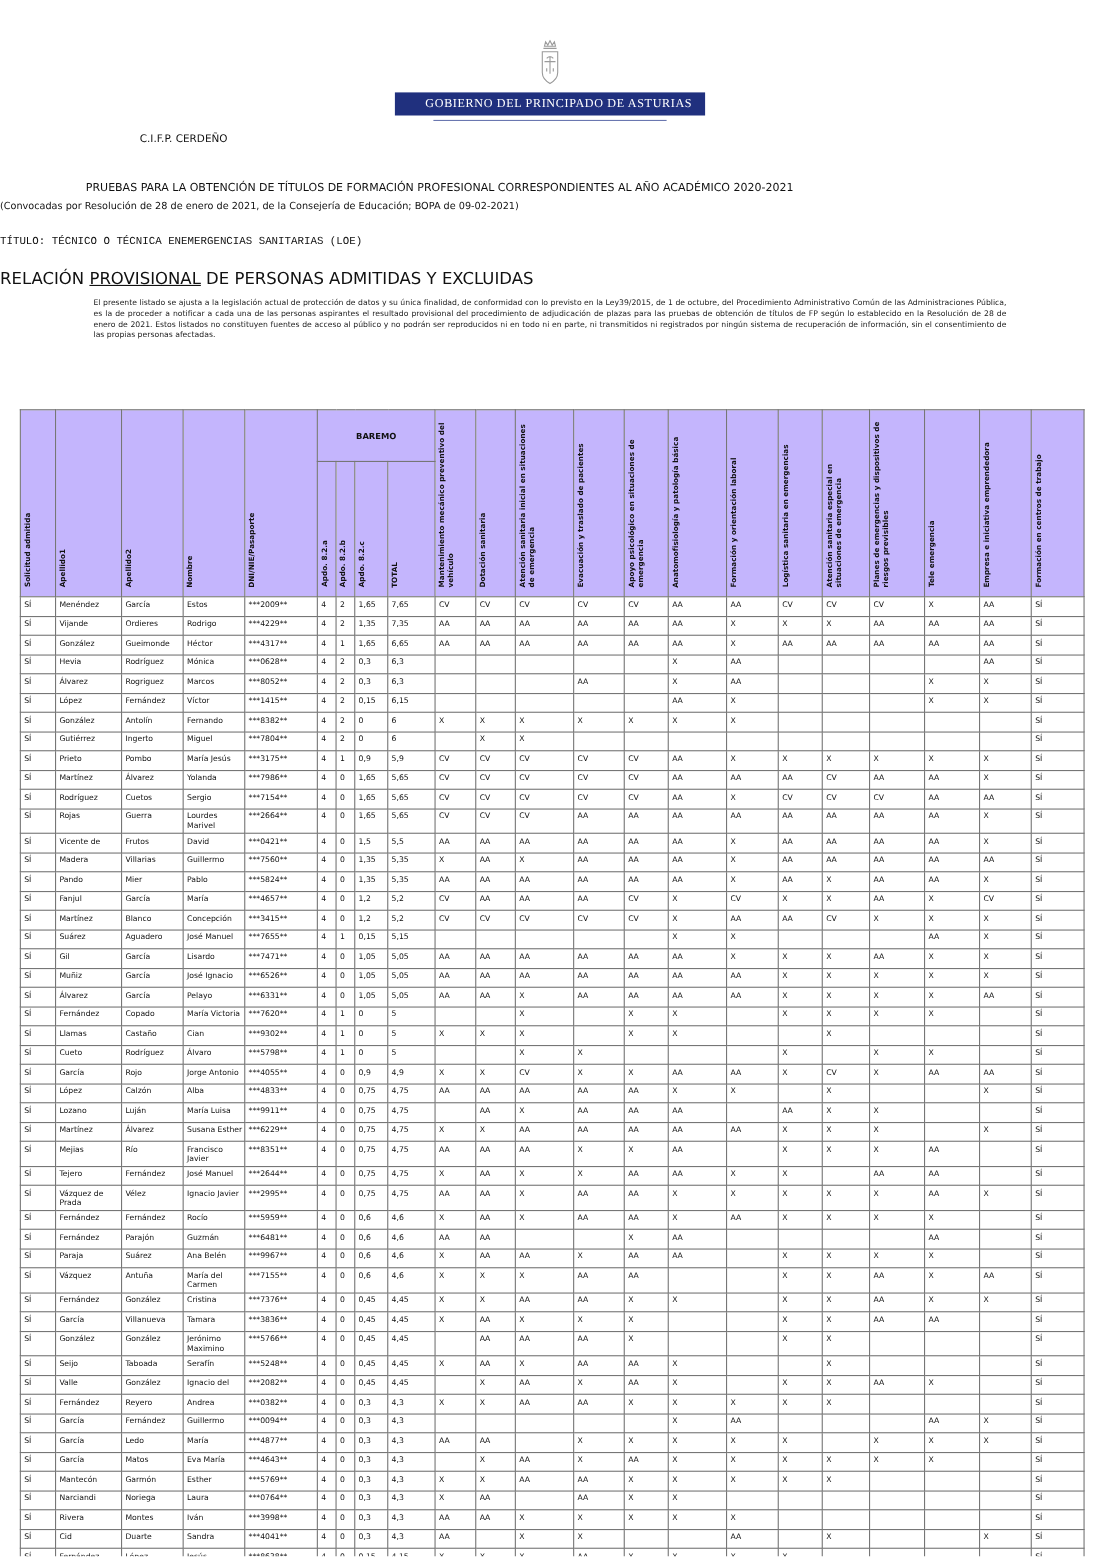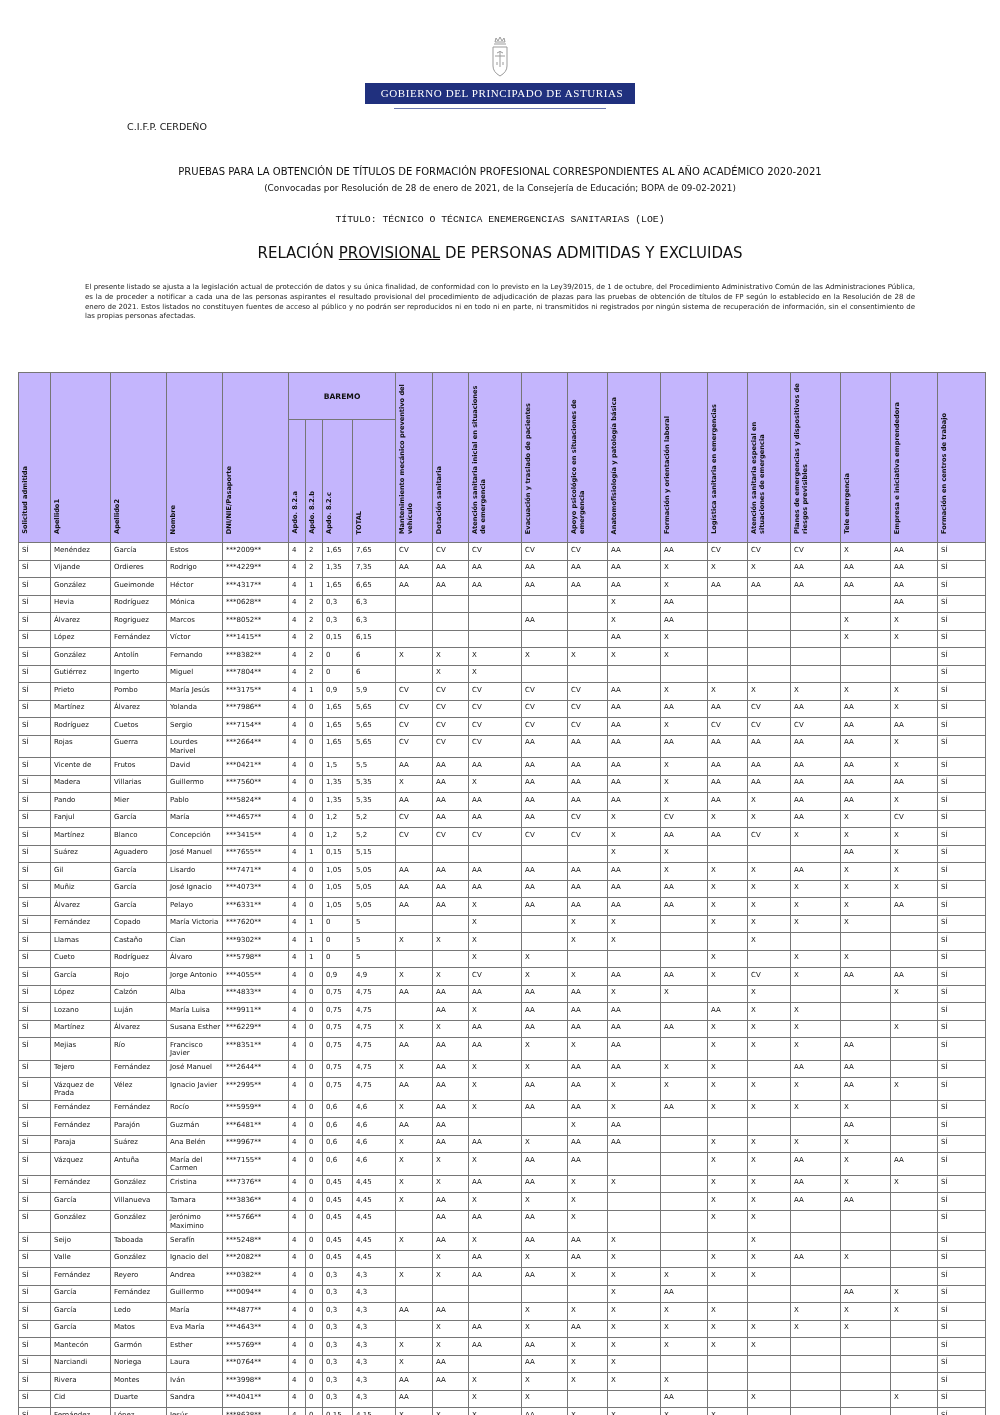--- a/index.html
+++ b/index.html
@@ -4,36 +4,36 @@
 <style>
   html,body{margin:0;padding:0;background:#ffffff;}
   body{font-family:"DejaVu Sans","Liberation Sans",sans-serif;color:#111;}
   .page{position:relative;width:1000px;height:1415px;background:#fff;overflow:hidden;}
 
   
   .letterhead{position:absolute;top:36px;left:0;width:1000px;text-align:center;}
   .crest{display:block;margin:0 auto 4px auto;}
   .gov-banner{display:inline-block;background:#20307e;color:#ffffff;
     font-family:"Liberation Serif","DejaVu Serif",serif;font-variant:small-caps;
-    font-size:11px;letter-spacing:.6px;padding:4px 12px 5px 16px;min-width:188px;}
+    font-size:11px;letter-spacing:.6px;padding:4px 12px 5px 28px;min-width:188px;}
   .dept{margin-top:4px;color:#20307e;font-family:"Liberation Serif","DejaVu Serif",serif;
     font-variant:small-caps;font-weight:bold;font-size:7.5px;letter-spacing:.4px;}
   .dept-rule{width:212px;height:0;border-top:1.5px solid #6a77b0;margin:4px auto 0 auto;}
 
   .center-name{position:absolute;left:127px;top:121px;font-size:9.5px;}
 
   
-  .titles{position:absolute;top:165px;left:0;width:1000px;text-align:center;}
+  .titles{position:absolute;top:165px;left:0;width:1000px;text-align:left;}
   .title-main{width:844px;margin:0 auto;font-size:10px;line-height:1.45;}
   .title-call{margin-top:3px;font-size:8.8px;}
   .title-degree{margin-top:21px;font-size:9.8px;font-family:Liberation Mono, monospace;}
   .title-relation{margin-top:19px;font-size:15px;}
   .u{text-decoration:underline;}
 
-  .notice{position:absolute;top:283px;left:85px;width:830px;font-size:7px;
+  .notice{position:absolute;top:271px;left:85px;width:830px;font-size:7px;
     line-height:1.4;text-align:justify;color:#222;}
 
   
   .tbl-wrap{position:absolute;top:372px;left:18px;}
   table{border-collapse:collapse;table-layout:fixed;width:967px;}
   th,td{border:1px solid #767676;overflow:hidden;}
   thead th{background:#c4b5fd;font-weight:bold;vertical-align:bottom;text-align:left;padding:3px 1px 4px 2px;}
   th.rot{height:162px;}
   th.sub{height:114px;}
   .vt{display:inline-block;writing-mode:vertical-rl;transform:rotate(180deg);
@@ -580,21 +580,21 @@
             <td>AA</td>
             <td>X</td>
             <td>X</td>
             <td>SÍ</td>
           </tr>
           <tr>
             <td>SÍ</td>
             <td>Muñiz</td>
             <td>García</td>
             <td>José Ignacio</td>
-            <td>***4073**</td>
+            <td>***6526**</td>
             <td>4</td>
             <td>0</td>
             <td>1,05</td>
             <td>5,05</td>
             <td>AA</td>
             <td>AA</td>
             <td>AA</td>
             <td>AA</td>
             <td>AA</td>
             <td>AA</td>

